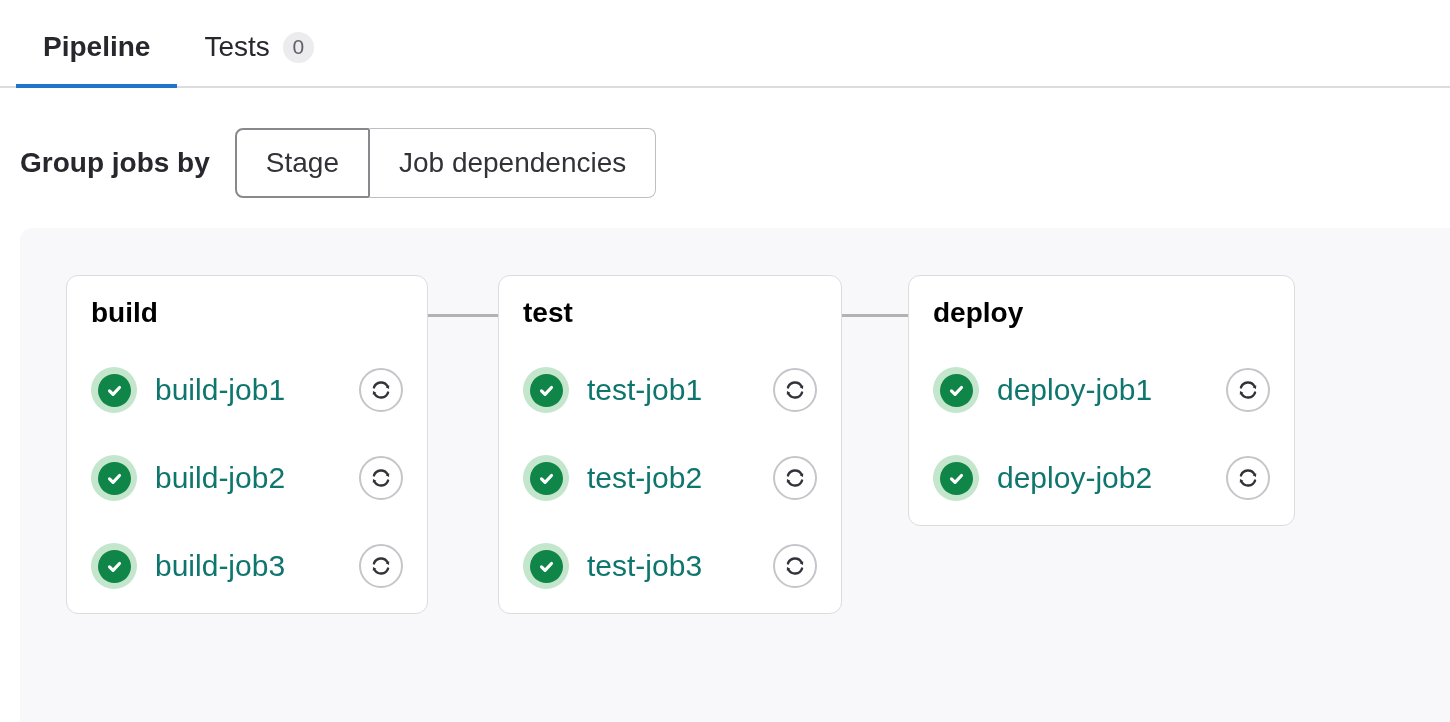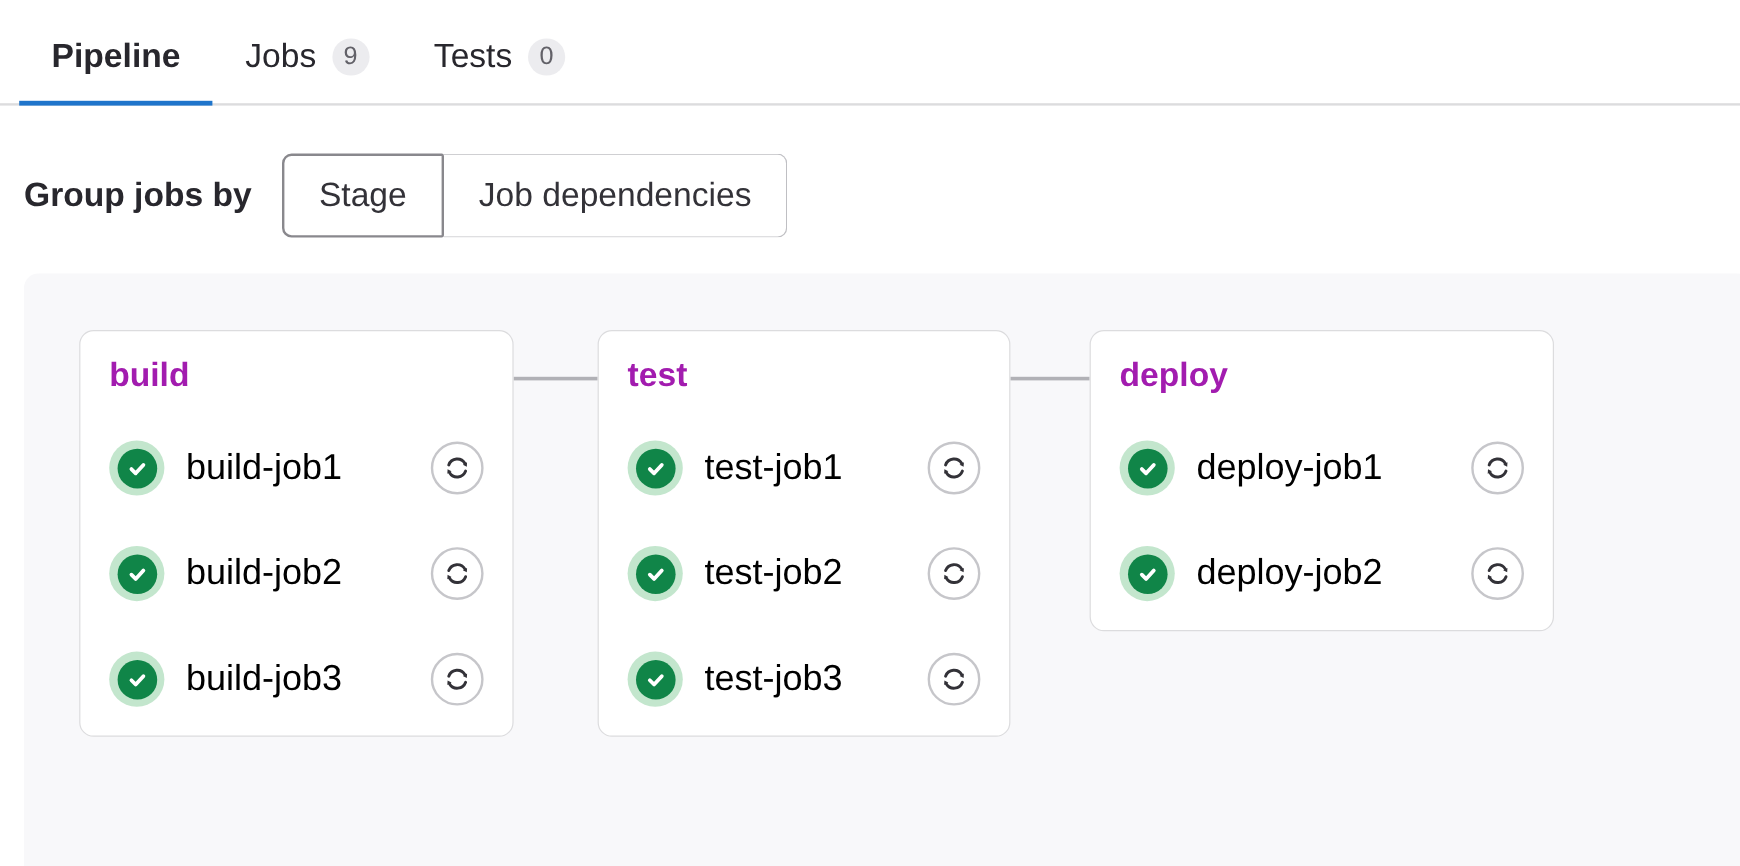--- a/index.html
+++ b/index.html
@@ -32,44 +32,40 @@
                  background:#f8f8fa; border-radius:12px; }
   .connector { position:absolute; top:86px; height:3px; background:#b1b1b6; }
   .conn-1 { left:408px; width:70px; }
   .conn-2 { left:822px; width:66px; }
 
   .stage-card { position:absolute; top:47px; background:#ffffff; border:1px solid #dcdcde;
                 border-radius:12px; padding:20px 24px 24px; }
   .stage-build  { left:46px;  width:362px; }
   .stage-test   { left:478px; width:344px; }
   .stage-deploy { left:888px; width:387px; }
-  .stage-title { font-size:28px; line-height:34px; font-weight:700; color:#a21caf;
+  .stage-title { font-size:28px; line-height:34px; font-weight:700; color:#000000;
                  margin-bottom:37px; }
 
   .job-row { display:flex; align-items:center; height:46px; }
   .job-row + .job-row { margin-top:42px; }
   .ci-status { flex:none; width:46px; height:46px; border-radius:50%; background:#c3e6cd;
                display:flex; align-items:center; justify-content:center; }
   .ci-status-inner { width:33px; height:33px; border-radius:50%; background:#108548;
                      display:flex; align-items:center; justify-content:center; }
-  .job-name { margin-left:18px; font-size:30px; color:#000000; cursor:pointer; }
+  .job-name { margin-left:18px; font-size:30px; color:#0f766e; cursor:pointer; }
   .retry-btn { margin-left:auto; flex:none; width:44px; height:44px; border-radius:50%;
                border:2px solid #c6c6ca; background:transparent; display:flex;
                align-items:center; justify-content:center; cursor:pointer; padding:0; }
 </style>
 </head>
 <body>
 
 <nav class="tabs">
   <div class="tab active">
     <span>Pipeline</span>
-  </div>
-  <div class="tab">
-    <span>Jobs</span>
-    <span class="tab-badge">9</span>
   </div>
   <div class="tab">
     <span>Tests</span>
     <span class="tab-badge">0</span>
   </div>
 </nav>
 
 <div class="controls">
   <span class="controls-label">Group jobs by</span>
   <div class="seg-group">

